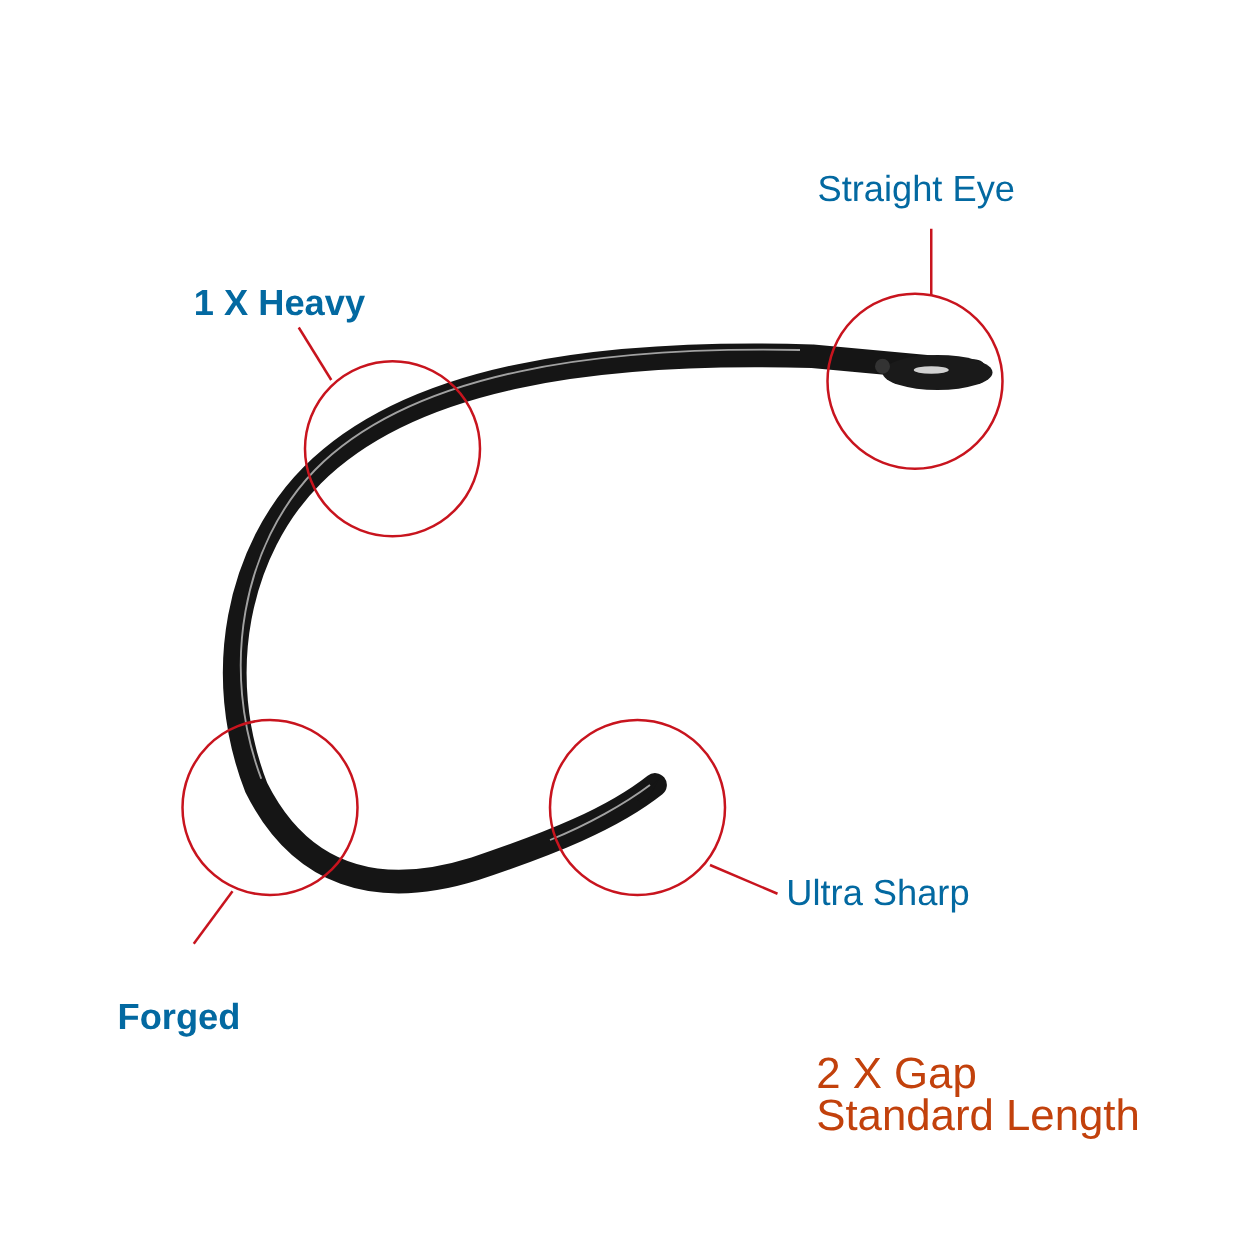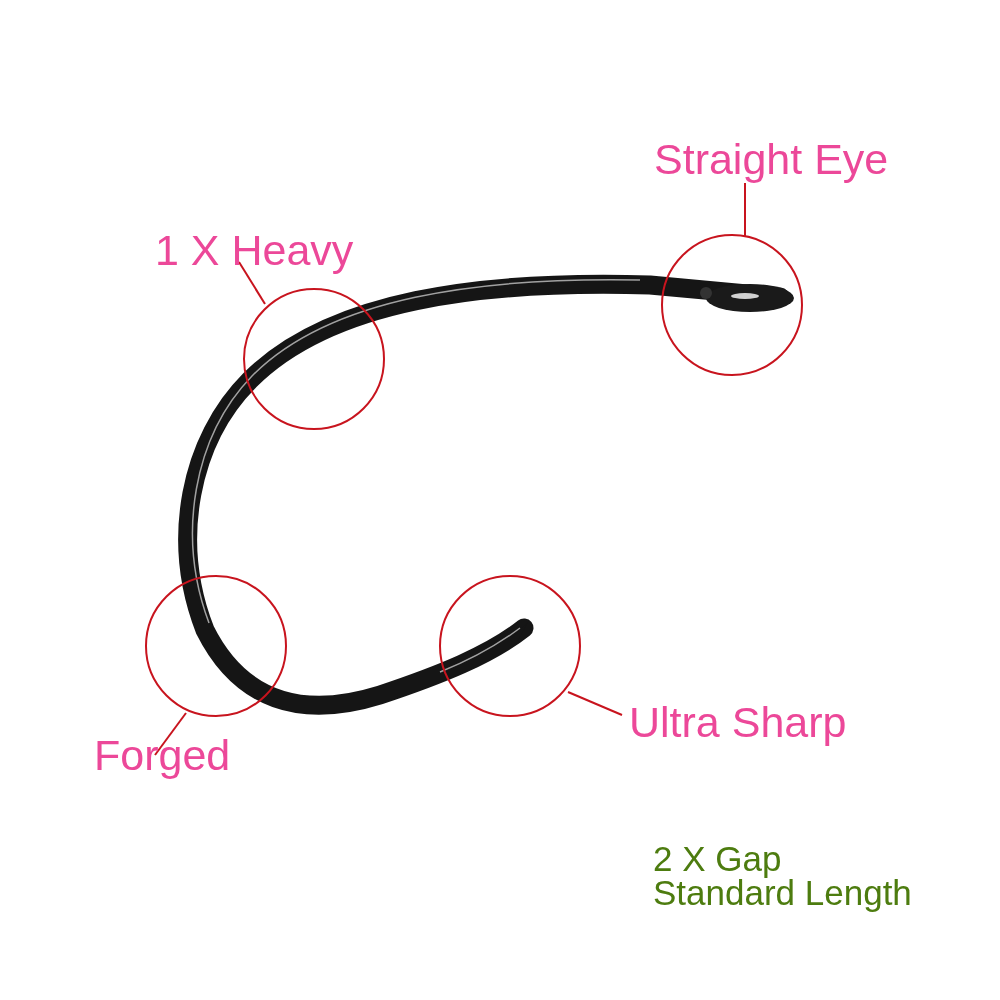--- a/index.html
+++ b/index.html
@@ -1,20 +1,20 @@
 <!DOCTYPE html>
 <html><head>
 <meta charset="utf-8">
 <style>
   html, body { margin:0; padding:0; background:#ffffff; }
   body { width:1000px; height:1000px; position:relative; overflow:hidden;
          font-family:"Liberation Sans", sans-serif; color:#111; }
   svg.stage { position:absolute; left:0; top:0; }
-  .label { position:absolute; font-size:43px; line-height:1; white-space:nowrap; color:#ec4899; }
-  .specs { position:absolute; left:653px; top:842px; font-size:35px; line-height:34px; color:#4d7c0f; }
+  .label { position:absolute; font-size:29px; line-height:1; white-space:nowrap; color:#0369a1; }
+  .specs { position:absolute; left:653px; top:842px; font-size:35px; line-height:34px; color:#c2410c; }
   .specs div { white-space:nowrap; }
 </style>
 </head>
 <body>
 
 <svg class="stage" width="1000" height="1000" viewBox="0 0 1000 1000">
 
   <g>
     <path d="M 780 297 L 650 285 C 480 280 330 300 250 380 C 190 440 170 540 205 630 C 240 700 300 720 380 695 C 440 675 490 655 524 628" fill="none" stroke="#151515" stroke-width="19" stroke-linecap="round" stroke-linejoin="round"></path>
     <path d="M 640 280 C 480 277 330 297 252 376 C 194 436 176 535 209 623" fill="none" stroke="#ffffff" stroke-width="1.5" opacity="0.6"></path>
@@ -36,20 +36,20 @@
 
     <circle cx="216" cy="646" r="70"></circle>
     <line x1="186" y1="713" x2="155" y2="755"></line>
 
     <circle cx="510" cy="646" r="70"></circle>
     <line x1="568" y1="692" x2="622" y2="715"></line>
   </g>
 </svg>
 
 <div class="label" style="left:654px; top:138px;">Straight Eye</div>
-<div class="label" style="left:155px; top:229px;">1 X Heavy</div>
-<div class="label" style="left:94px; top:734px;">Forged</div>
+<div class="label" style="left:155px; top:229px;font-weight:bold;">1 X Heavy</div>
+<div class="label" style="left:94px; top:800px;font-weight:bold;">Forged</div>
 <div class="label" style="left:629px; top:701px;">Ultra Sharp</div>
 
 <div class="specs">
   <div>2 X Gap</div>
   <div>Standard Length</div>
 </div>
 
 </body></html>

